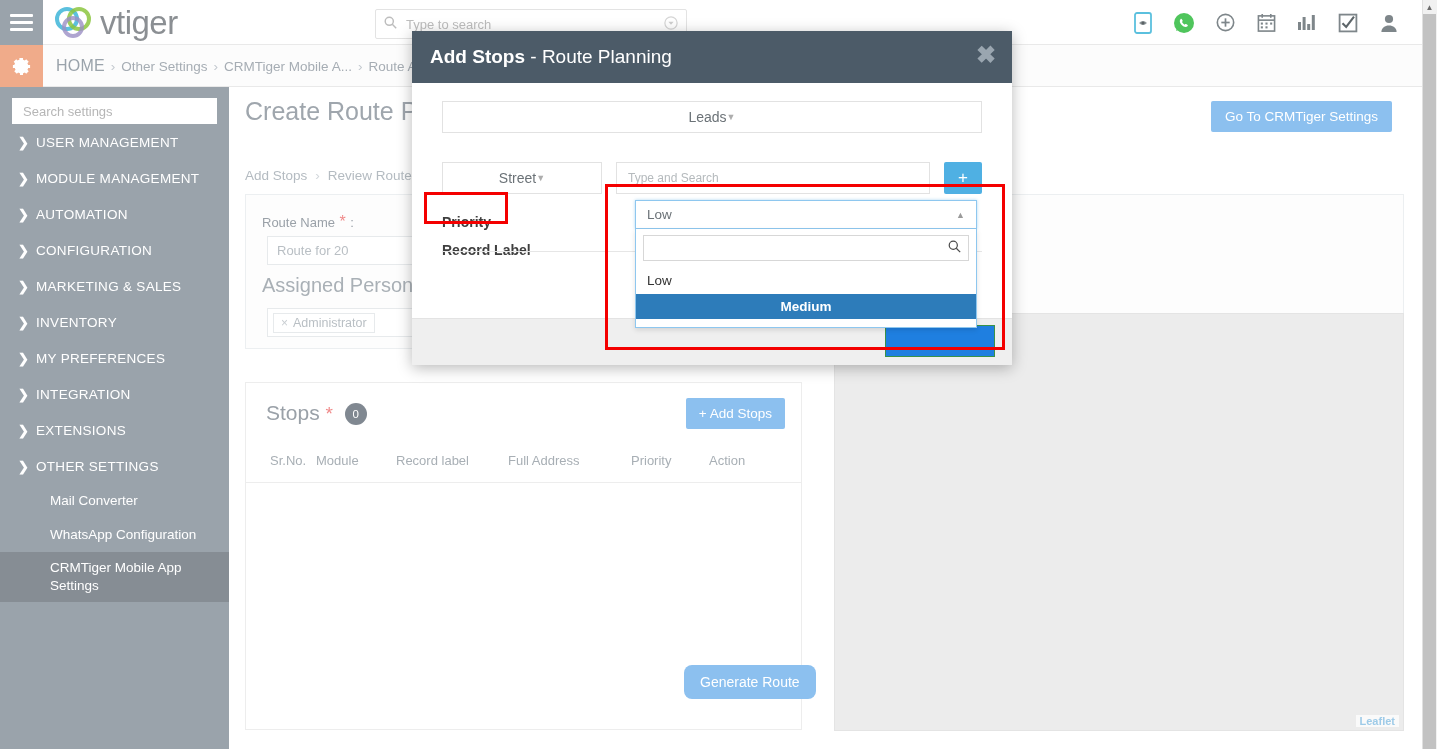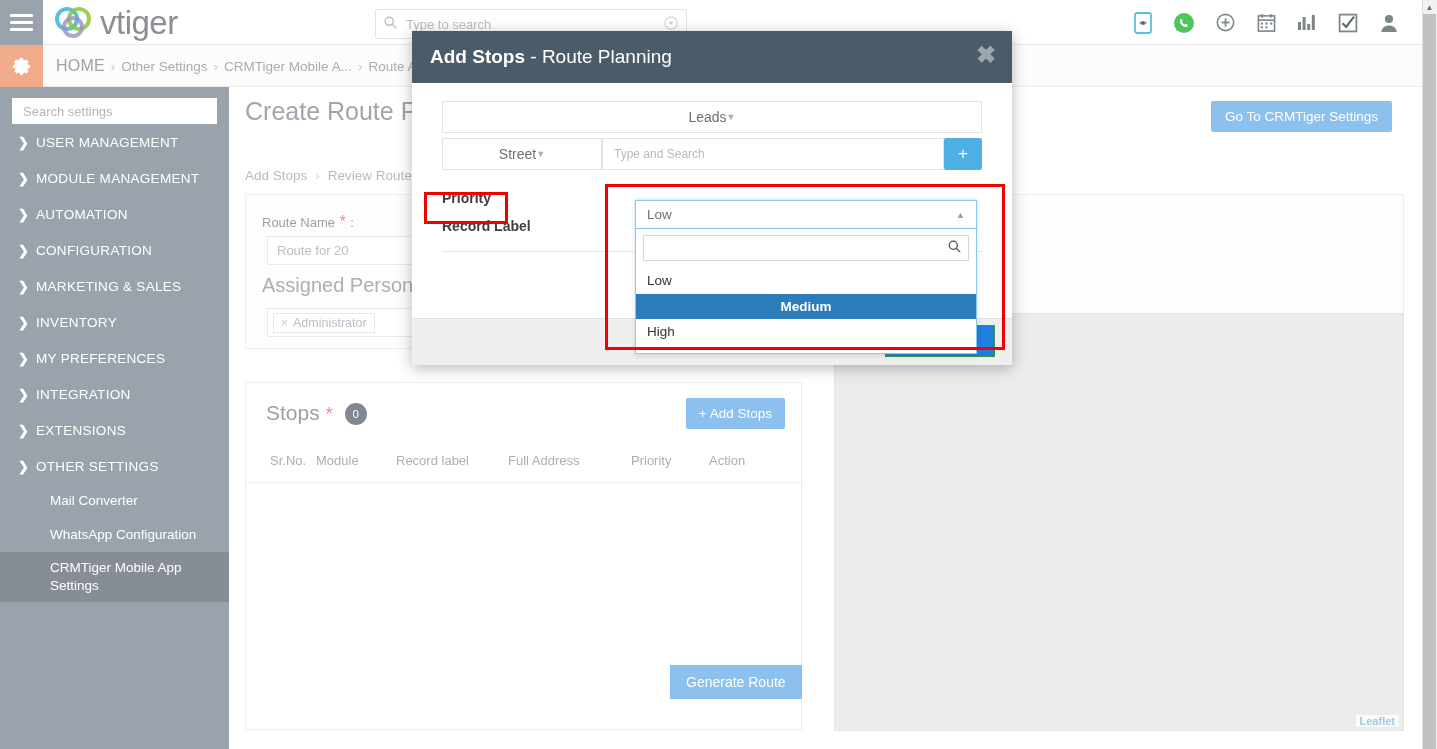--- a/index.html
+++ b/index.html
@@ -154,22 +154,22 @@
   .map-card {
     position:absolute; left:605px; top:226px; width:570px; height:418px;
     background:#ececec; border:1px solid #e4e4e4;
   }
   .leaflet-attr {
     position:absolute; right:4px; bottom:3px; font-size:11px; color:#9ecbe8;
     background:rgba(255,255,255,.75); padding:0 4px;font-weight:bold;
   }
 
   .gen-route-btn {
-    position:absolute; left:441px; top:578px; background:#8cc0ef; color:#fff; border:0;
-    padding:9px 16px; font-size:14px; cursor:pointer; border-radius:0;
+    position:absolute; left:455px; top:578px; background:#8cc0ef; color:#fff; border:0;
+    padding:9px 16px; font-size:14px; cursor:pointer; border-radius:8px;
     font-family:"Liberation Sans", sans-serif;
   }
 
   
   .modal-shadow {
     position:absolute; left:412px; top:31px; width:600px; height:334px;
     background:#fff; box-shadow:0 3px 14px rgba(0,0,0,.28);
   }
   .modal-header {
     height:52px; background:#4c5b68; display:flex; align-items:center;
@@ -187,21 +187,21 @@
     border-top:1px solid #e3e3e3;
   }
 
   .m-select {
     width:100%; height:32px; border:1px solid #e2e2e2; background:#fff;
     display:flex; align-items:center; justify-content:center;
     padding:0 25px; font-size:14px; color:#6b7277; cursor:pointer;
   }
   .m-caret { color:#adadad; font-size:9px; }
 
-  .row2 { display:flex; gap:0; margin-top:5px; align-items:center; }
+  .row2 { display:flex; gap:14px; margin-top:29px; align-items:center; }
   .sel-street { width:160px; }
   .m-input {
     flex:1; height:32px; border:1px solid #e2e2e2; background:#fff; padding:0 11px;
     font-size:12px; color:#6b7277; outline:none; font-family:"Liberation Sans", sans-serif;
   }
   .m-input::placeholder { color:#b5babd; }
   .plus-btn {
     width:38px; height:32px; background:#4fb0e3; color:#fff; border:0; font-size:17px;
     cursor:pointer; display:flex; align-items:center; justify-content:center; border-radius:2px;
   }
@@ -535,21 +535,20 @@
         <input value="" style="">
         <span>
           <svg width="13" height="13" viewBox="0 0 16 16">
               <circle cx="6.5" cy="6.5" r="5" fill="none" stroke="#4a4a4a" stroke-width="1.5"></circle>
               <line x1="10.2" y1="10.2" x2="15" y2="15" stroke="#4a4a4a" stroke-width="1.5"></line>
             </svg>
         </span>
       </div>
       <div class="prio-opt">Low</div>
       <div class="prio-opt sel">Medium</div>
-      <div class="prio-opt">High</div>
       <div style="height:8px;"></div>
     </div>
   </div>
 
   <div class="redbox" id="redbox-priority"></div>
   <div class="redbox" id="redbox-dropdown"></div>
 
   <div class="scrollbar">
     <div class="scroll-up">▲</div>
     <div class="scroll-thumb"></div>

